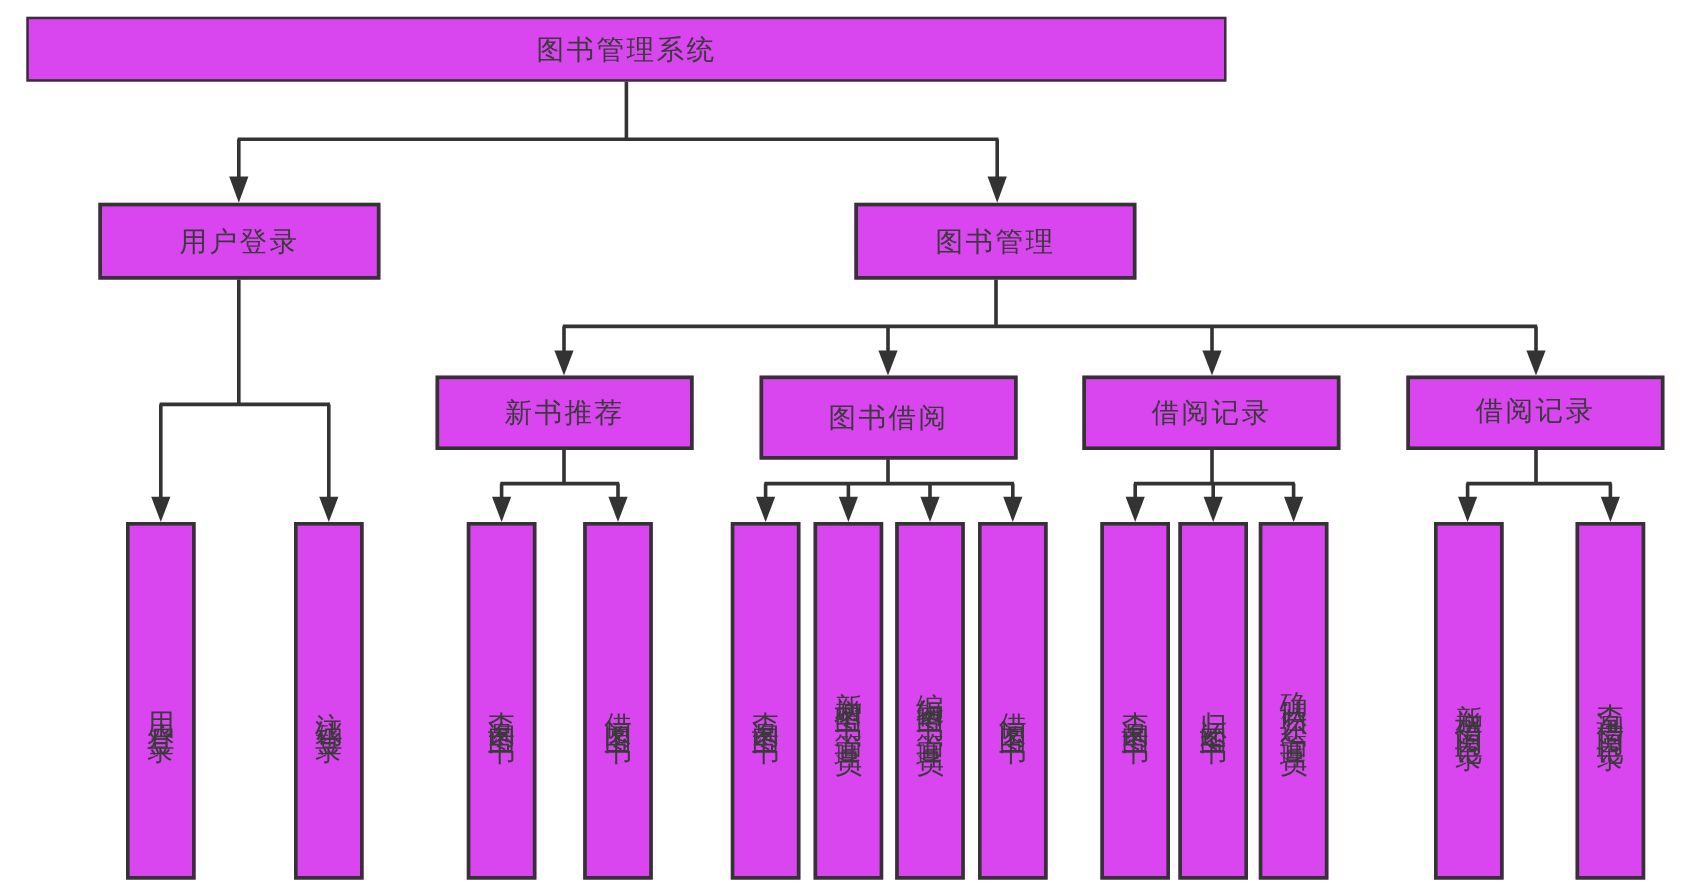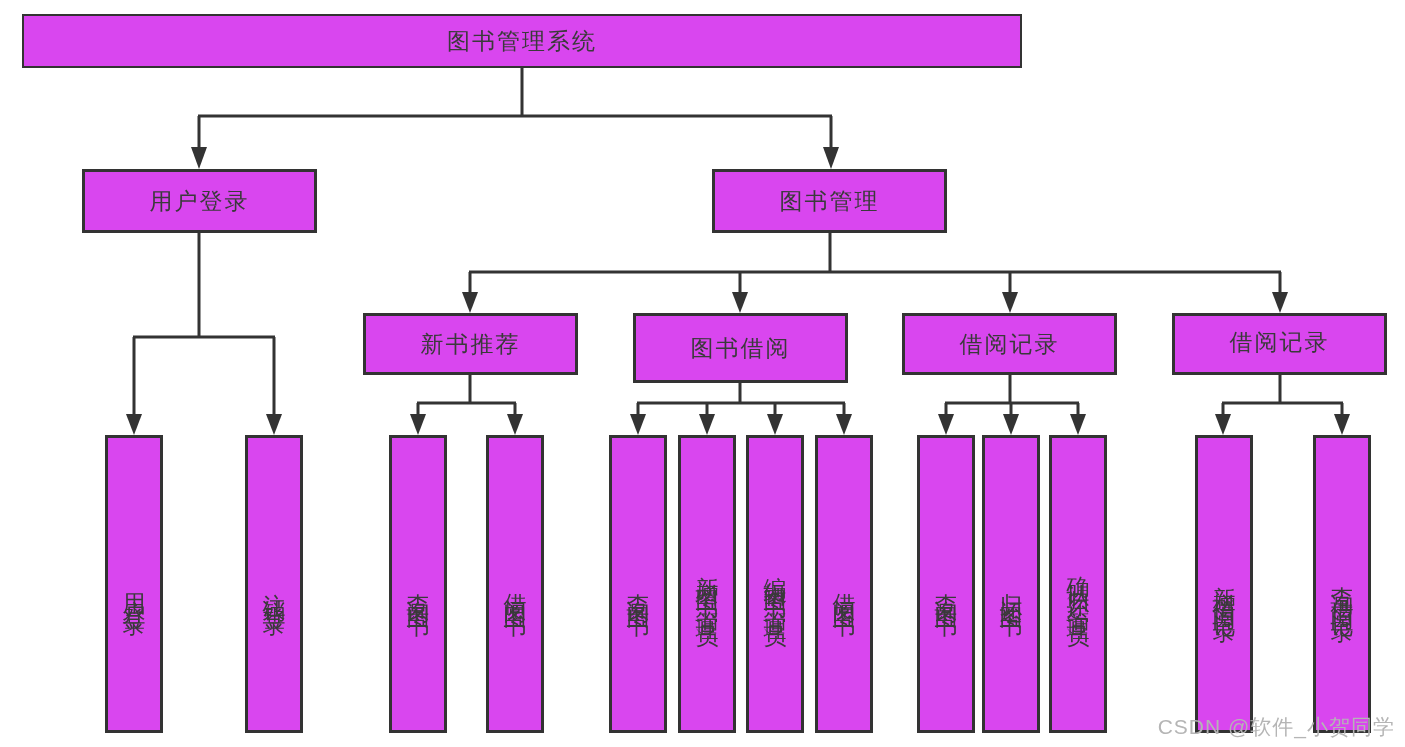--- a/index.html
+++ b/index.html
@@ -126,15 +126,14 @@
   <div class="box vbox" style="left:746px; top:435px; width:58px; height:298px;">编辑图书（管理员）</div>
   <div class="box vbox" style="left:815px; top:435px; width:58px; height:298px;">借阅图书</div>
 
   <div class="box vbox" style="left:917px; top:435px; width:58px; height:298px;">查询图书</div>
   <div class="box vbox" style="left:982px; top:435px; width:58px; height:298px;">归还图书</div>
   <div class="box vbox" style="left:1049px; top:435px; width:58px; height:298px;">确认归还（管理员）</div>
 
   <div class="box vbox" style="left:1195px; top:435px; width:58px; height:298px;">新增借阅记录</div>
   <div class="box vbox" style="left:1313px; top:435px; width:58px; height:298px;">查询借阅记录</div>
 
-  <div class="watermark">CSDN @软件_小贺同学</div>
 
 </div>
 
 </body></html>

